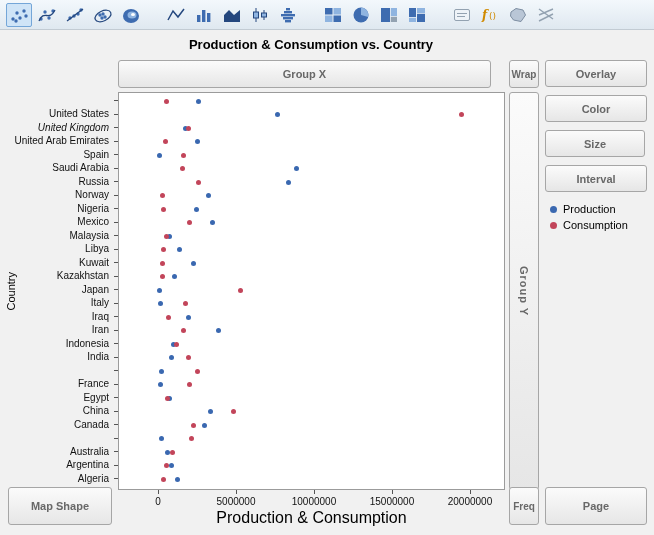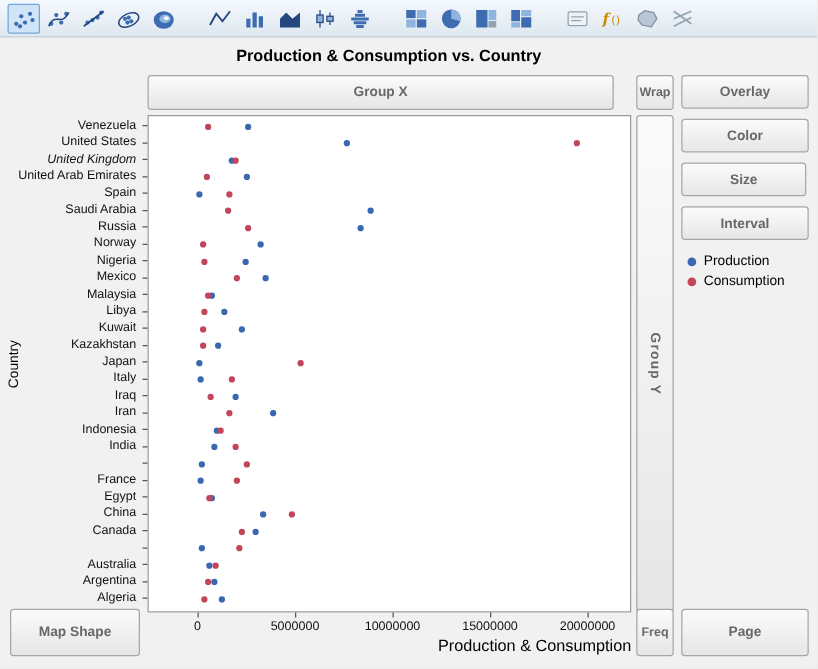--- a/index.html
+++ b/index.html
@@ -41,22 +41,22 @@
   .dot{position:absolute;width:5px;height:5px;border-radius:50%}
   .ylabels{position:absolute;left:0;top:92px;width:114px;height:398px}
   .ylab{position:absolute;right:5px;height:13px;line-height:13px;font-size:10px;
         color:#111;white-space:nowrap;text-align:right;width:109px}
   .ytick{position:absolute;width:4px;height:1px;background:#555}
   .xtick{position:absolute;top:490px;width:1px;height:4px;background:#555}
   .xlab{position:absolute;top:496px;transform:translateX(-50%);font-size:10px;color:#111;white-space:nowrap}
   .yaxis-title{position:absolute;left:5px;top:92px;height:398px;display:flex;align-items:center;
                font-size:11px;color:#000}
   .yaxis-title span{writing-mode:vertical-rl;transform:rotate(180deg)}
-  .xaxis-title{position:absolute;left:118px;top:509px;width:387px;text-align:right;
-               font-size:13px;color:#000}
+  .xaxis-title{position:absolute;left:118px;top:509px;width:387px;text-align:center;
+               font-size:16px;color:#000}
 
   
   .legend{position:absolute;left:550px;top:201px}
   .legend-row{display:flex;align-items:center;height:16px;gap:6px;font-size:11px;color:#000}
   .legend-dot{width:7px;height:7px;border-radius:50%;flex:0 0 auto}
 </style>
 </head>
 <body>
 
 <div id="app">
@@ -221,21 +221,20 @@
 
   <div class="zone zone-groupy">
     <span class="vtext">Group Y</span>
   </div>
 
   <div class="yaxis-title">
     <span>Country</span>
   </div>
 
   <div class="ylabels">
-      <div class="ylab" style="top: 1.5px;">Venezuela</div>
       <div class="ylab" style="top: 15px;">United States</div>
       <div class="ylab" style="top: 28.5px; font-style: italic;">United Kingdom</div>
       <div class="ylab" style="top: 42px;">United Arab Emirates</div>
       <div class="ylab" style="top: 55.5px;">Spain</div>
       <div class="ylab" style="top: 69px;">Saudi Arabia</div>
       <div class="ylab" style="top: 82.5px;">Russia</div>
       <div class="ylab" style="top: 96px;">Norway</div>
       <div class="ylab" style="top: 109.5px;">Nigeria</div>
       <div class="ylab" style="top: 123px;">Mexico</div>
       <div class="ylab" style="top: 136.5px;">Malaysia</div>

